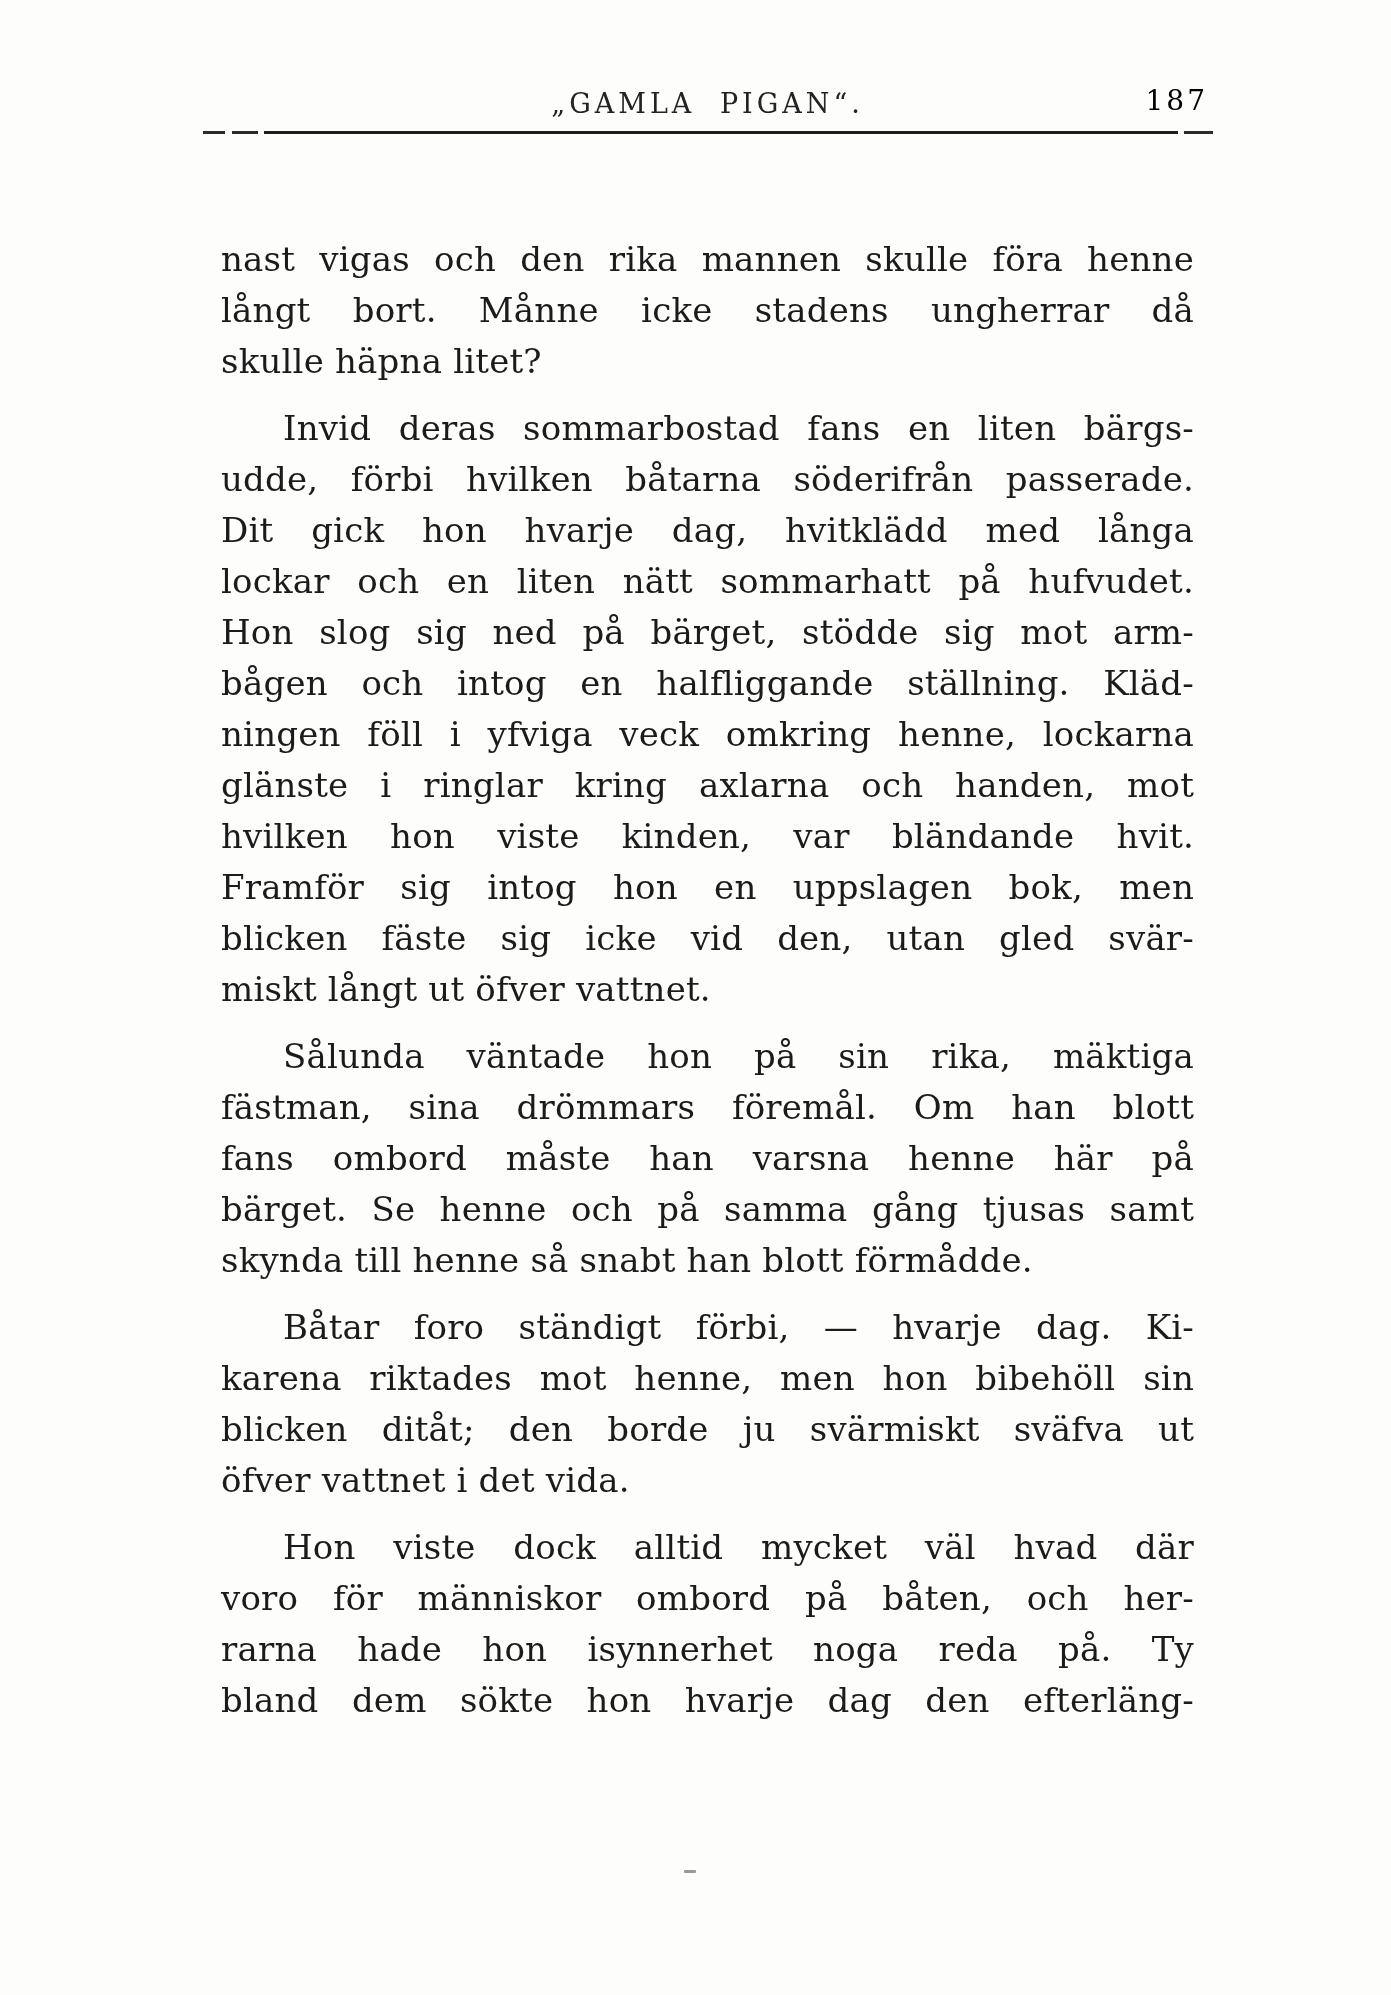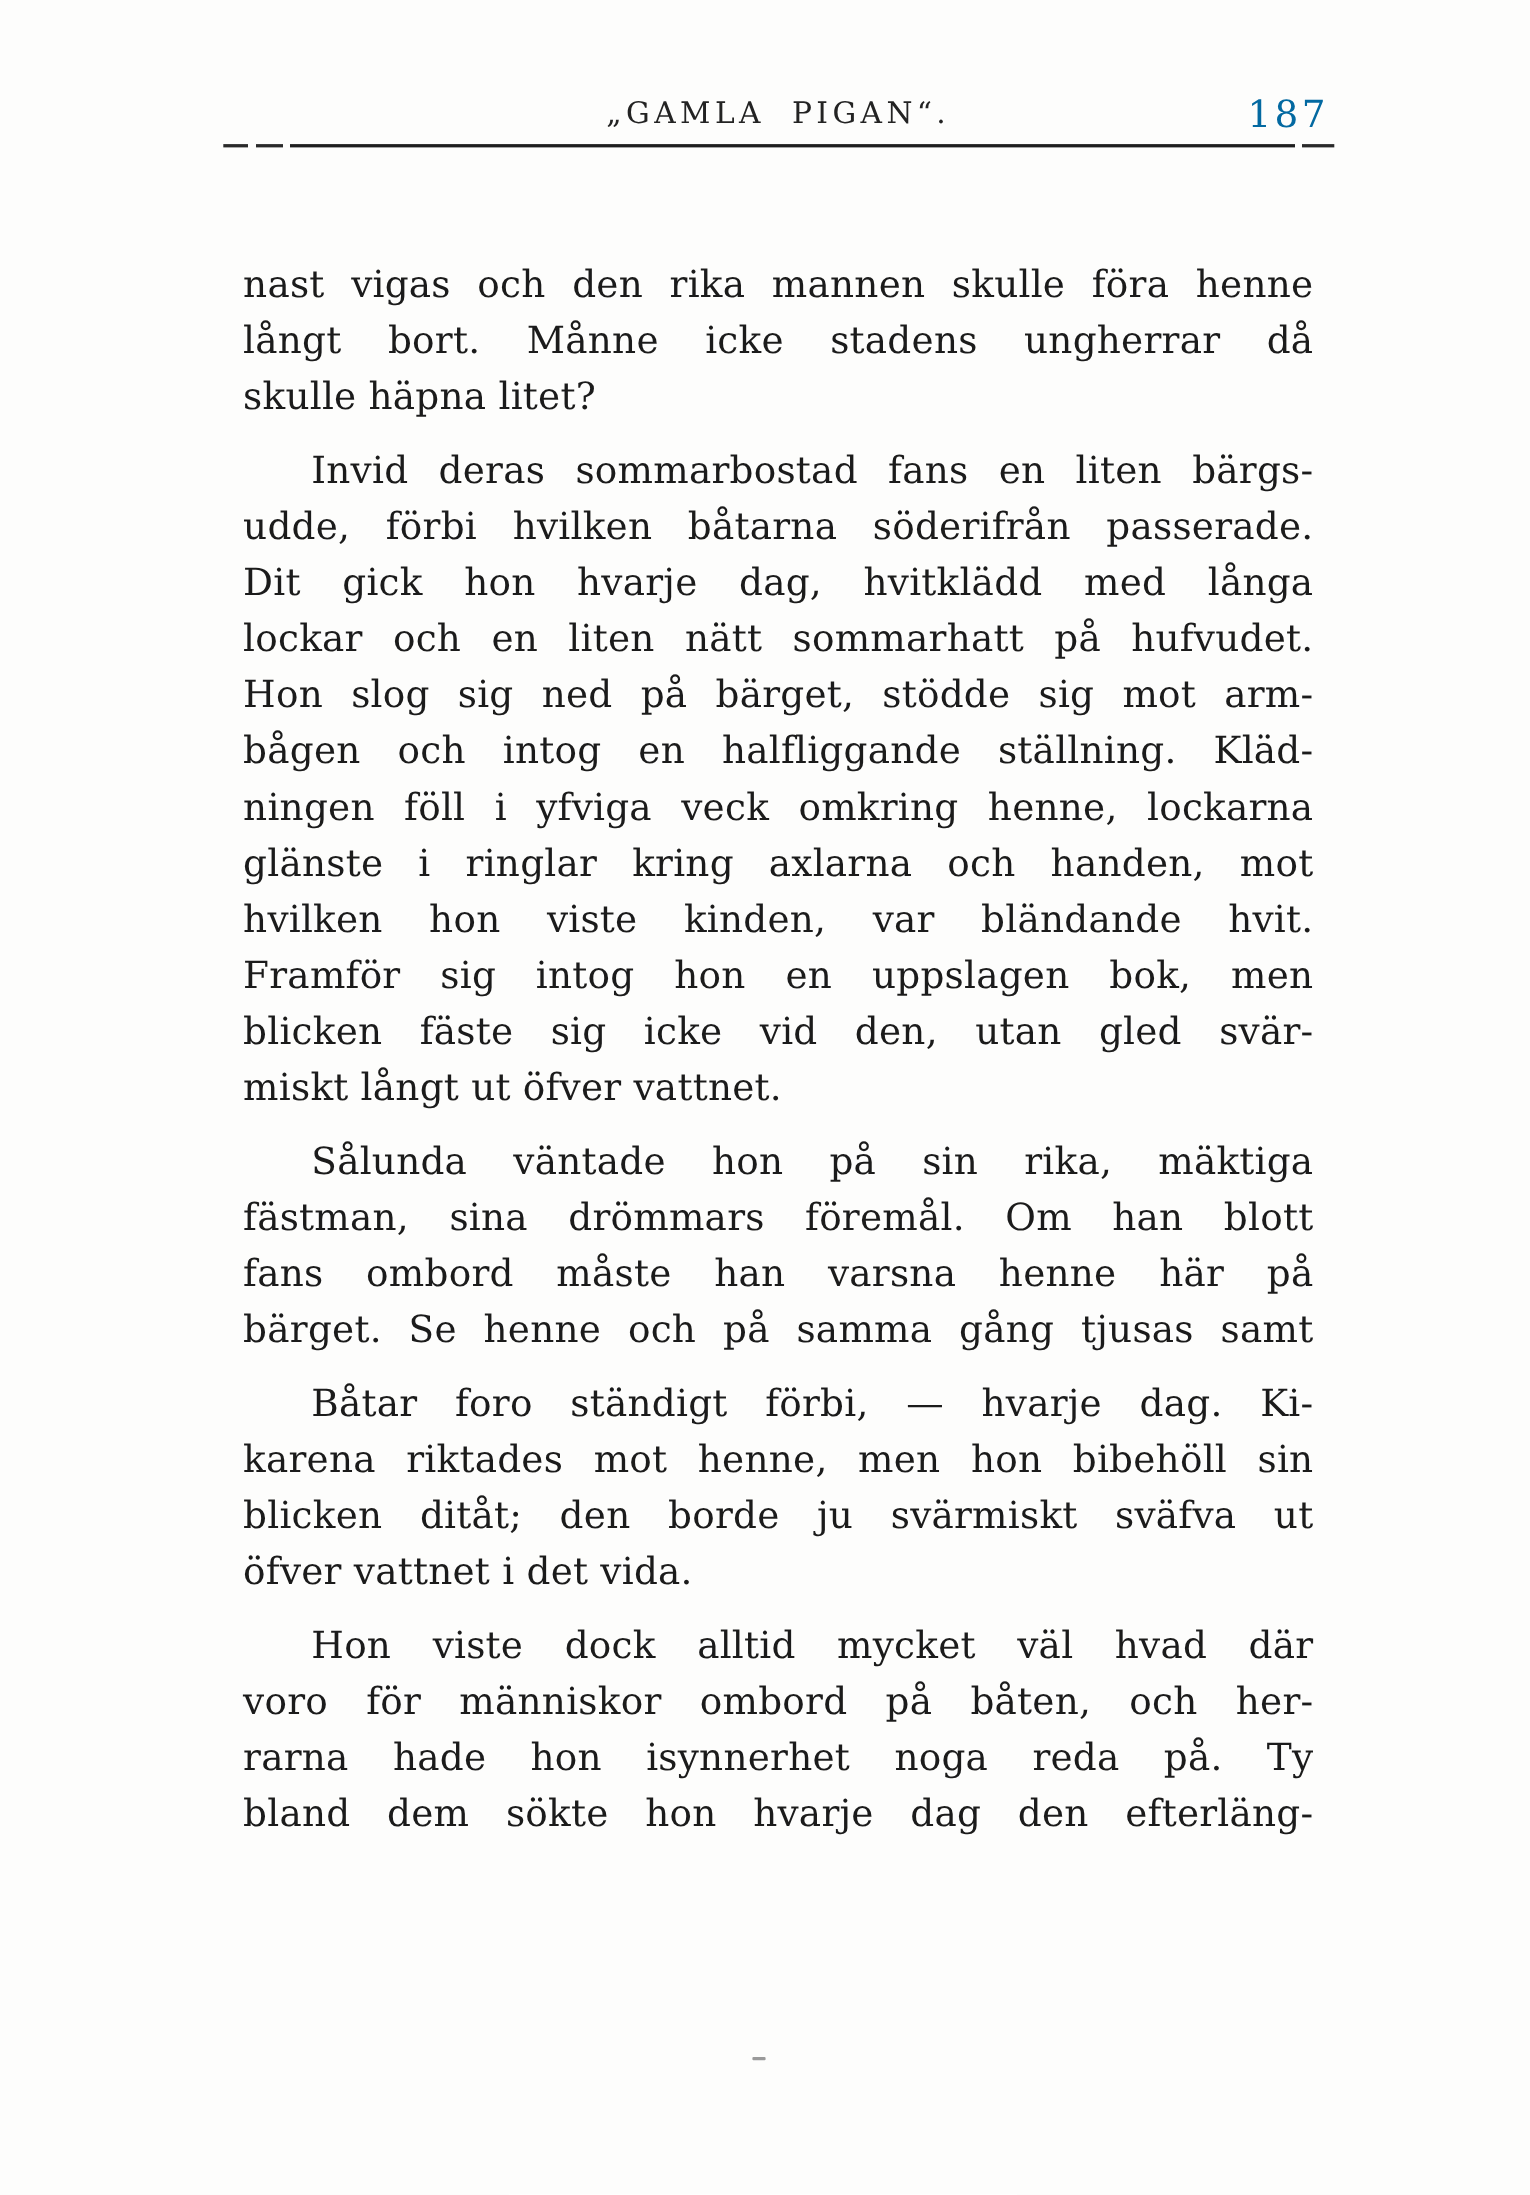--- a/index.html
+++ b/index.html
@@ -31,23 +31,23 @@
     font-size: 27px;
     letter-spacing: 4px;
     word-spacing: 12px;
     color: #232323;
     white-space: nowrap;
   }
   .page-number {
     position: absolute;
     right: 2px;
     top: -4px;
-    font-size: 34px;
+    font-size: 28px;
     letter-spacing: 3px;
-    color: #0369a1;
+    color: #000000;
   }
   .header-rule {
     position: absolute;
     top: 131px;
     left: 203px;
     width: 1010px;
     height: 3px;
     background: linear-gradient(90deg,
       #2a2a2a 0%, #2a2a2a 2.2%,
       transparent 2.2%, transparent 2.9%,
@@ -119,20 +119,21 @@
         <div class="line">hvilken hon viste kinden, var bländande hvit.</div>
         <div class="line">Framför sig intog hon en uppslagen bok, men</div>
         <div class="line">blicken fäste sig icke vid den, utan gled svär-</div>
         <div class="line last">miskt långt ut öfver vattnet.</div>
       </div>
       <div class="para indent">
         <div class="line">Sålunda väntade hon på sin rika, mäktiga</div>
         <div class="line">fästman, sina drömmars föremål. Om han blott</div>
         <div class="line">fans ombord måste han varsna henne här på</div>
         <div class="line">bärget. Se henne och på samma gång tjusas samt</div>
+        <div class="line last">skynda till henne så snabt han blott förmådde.</div>
       </div>
       <div class="para indent">
         <div class="line">Båtar foro ständigt förbi, — hvarje dag. Ki-</div>
         <div class="line">karena riktades mot henne, men hon bibehöll sin</div>
         <div class="line">blicken ditåt; den borde ju svärmiskt sväfva ut</div>
         <div class="line last">öfver vattnet i det vida.</div>
       </div>
       <div class="para indent">
         <div class="line">Hon viste dock alltid mycket väl hvad där</div>
         <div class="line">voro för människor ombord på båten, och her-</div>

